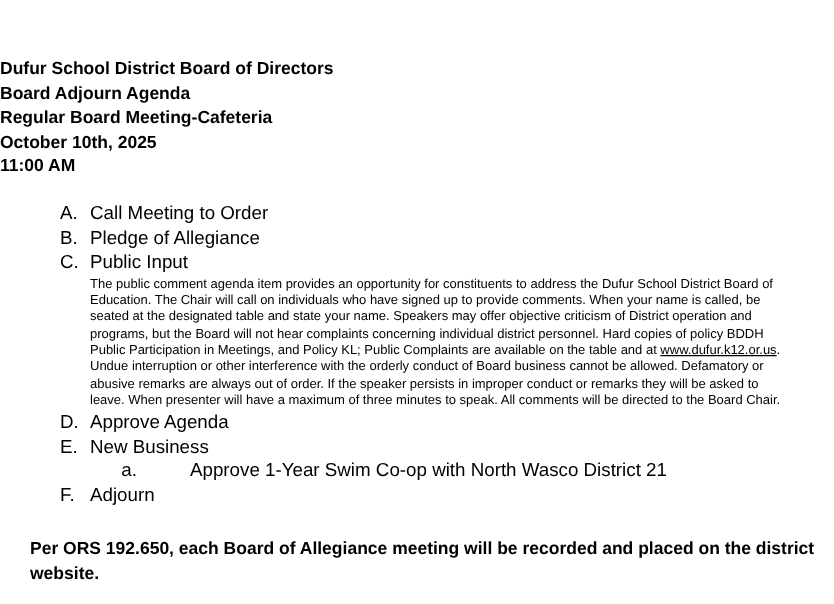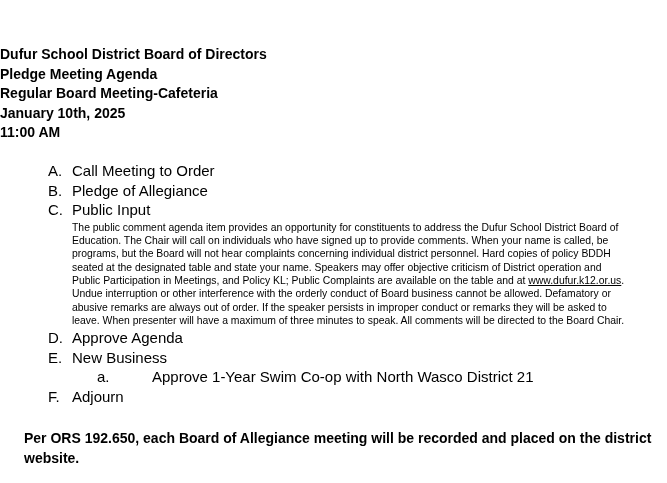--- a/index.html
+++ b/index.html
@@ -89,44 +89,44 @@
       font-weight: bold;
       font-size: 14px;
       line-height: 20px;
     }
   </style>
 </head>
 <body>
 
 <div class="header">
   <div>Dufur School District Board of Directors</div>
-  <div>Pledge Meeting Agenda</div>
+  <div>Board Adjourn Agenda</div>
   <div>Regular Board Meeting-Cafeteria</div>
-  <div>January 10th, 2025</div>
+  <div>October 10th, 2025</div>
   <div>11:00 AM</div>
 </div>
 
 <div class="agenda">
   <div class="item">
     <span class="letter">A.</span>
     <span class="label">Call Meeting to Order</span>
   </div>
   <div class="item">
     <span class="letter">B.</span>
     <span class="label">Pledge of Allegiance</span>
   </div>
   <div class="item">
     <span class="letter">C.</span>
     <span class="label">Public Input</span>
   </div>
   <div class="public-text">
     <span class="line">The public comment agenda item provides an opportunity for constituents to address the Dufur School District Board of</span>
     <span class="line">Education. The Chair will call on individuals who have signed up to provide comments. When your name is called, be</span>
+    <span class="line">seated at the designated table and state your name. Speakers may offer objective criticism of District operation and</span>
     <span class="line">programs, but the Board will not hear complaints concerning individual district personnel. Hard copies of policy BDDH</span>
-    <span class="line">seated at the designated table and state your name. Speakers may offer objective criticism of District operation and</span>
     <span class="line"><span>Public Participation in Meetings, and Policy KL; Public Complaints are available on the table and at </span><a>www.dufur.k12.or.us</a><span>.</span></span>
     <span class="line">Undue interruption or other interference with the orderly conduct of Board business cannot be allowed. Defamatory or</span>
     <span class="line">abusive remarks are always out of order. If the speaker persists in improper conduct or remarks they will be asked to</span>
     <span class="line">leave. When presenter will have a maximum of three minutes to speak. All comments will be directed to the Board Chair.</span>
   </div>
   <div class="item">
     <span class="letter">D.</span>
     <span class="label">Approve Agenda</span>
   </div>
   <div class="item">

